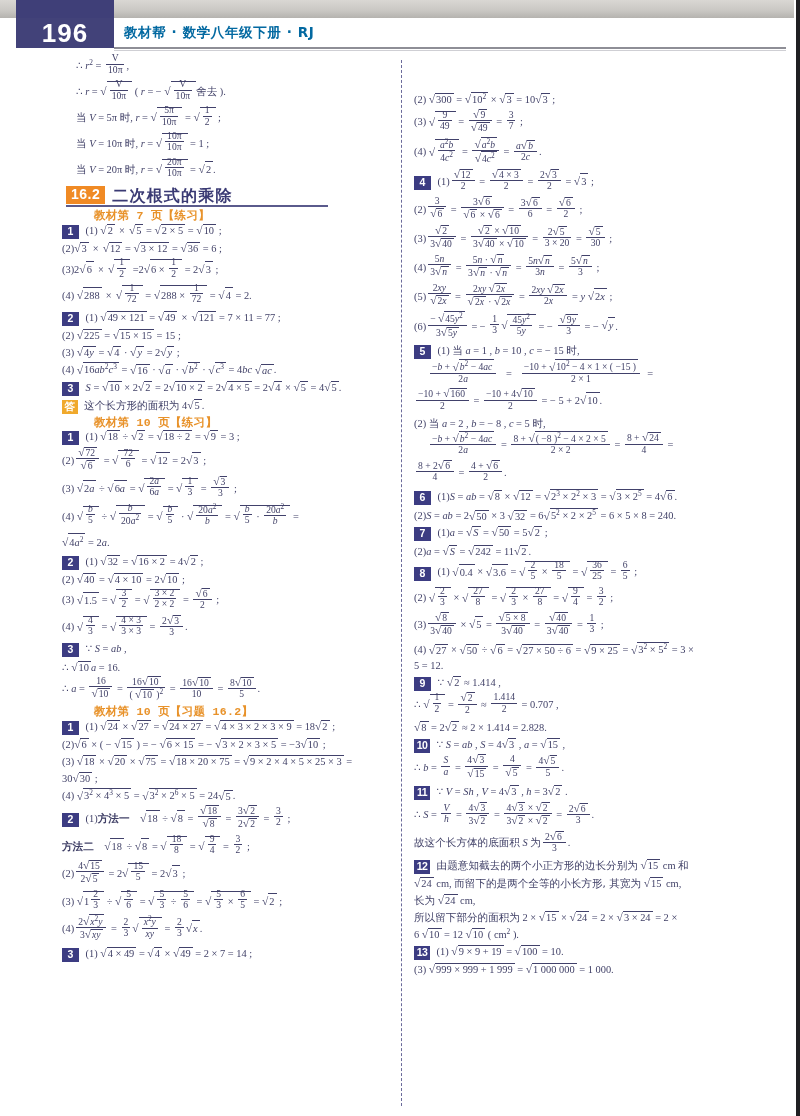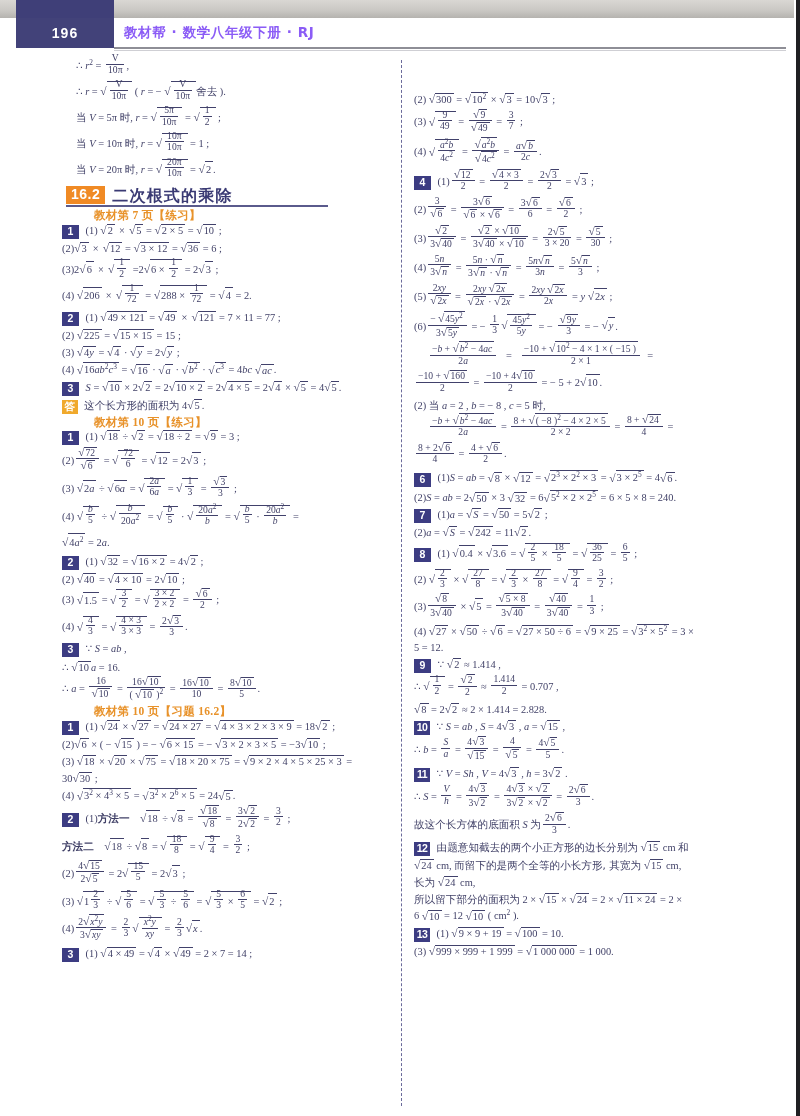--- a/index.html
+++ b/index.html
@@ -26,29 +26,29 @@
   }
   
   .header{
     position:absolute;top:18px;left:0;width:800px;height:30px;
   }
   .page-num-box{
     position:absolute;top:0;left:16px;width:98px;height:30px;
     background:#424279;
     color:#ffffff;
     font-family:"Liberation Sans","DejaVu Sans",sans-serif;
-    font-size:14px;font-weight:bold;
+    font-size:26px;font-weight:bold;
     display:flex;align-items:center;justify-content:center;
     letter-spacing:1px;
   }
   .header-title{
     position:absolute;top:0;left:124px;height:30px;
     display:flex;align-items:center;
     font-family:"DejaVu Sans","Liberation Sans",sans-serif;
-    font-size:13.5px;font-weight:bold;color:#8b5cf6;
+    font-size:13.5px;font-weight:bold;color:#0369a1;
     letter-spacing:0.6px;
   }
   .header-rule{
     position:absolute;top:47px;left:114px;width:672px;height:2px;
     background:#8e8e96;
   }
   .header-rule2{
     position:absolute;top:50px;left:114px;width:672px;height:1px;
     background:#cfcfd4;
   }
@@ -106,21 +106,21 @@
   }
   .sec-name{
     font-family:"DejaVu Sans","Liberation Sans",sans-serif;
     font-weight:bold;font-size:16px;color:#3a3a74;
     letter-spacing:1.2px;
     line-height:17px;
   }
   
   .sub-head{
     color:#e8922a;
-    font-family:Liberation Serif, serif;
+    font-family:Liberation Mono, monospace;
     font-weight:bold;font-size:11.5px;
     margin:3px 0 2px 0;
     letter-spacing:0.3px;
     padding-left:32px;
   }
   
   .badge{
     display:inline-block;
     background:#3c3c82;
     color:#ffffff;
@@ -239,21 +239,21 @@
         (2)<span class="rsym">√</span><span class="rad"><span class="rad-body">3</span></span> <span class="op">×</span>
         <span class="rsym">√</span><span class="rad"><span class="rad-body">12</span></span> =
         <span class="rsym">√</span><span class="rad"><span class="rad-body">3 × 12</span></span> =
         <span class="rsym">√</span><span class="rad"><span class="rad-body">36</span></span> = 6 ;
       </div>
       <div class="line tall">
         (3)2<span class="rsym">√</span><span class="rad"><span class="rad-body">6</span></span> <span class="op">×</span>
         <span class="rsym">√</span><span class="rad"><span class="rad-body"><span class="frac"><span class="num">1</span><span class="den">2</span></span></span></span> =2<span class="rsym">√</span><span class="rad"><span class="rad-body">6 × <span class="frac"><span class="num">1</span><span class="den">2</span></span></span></span> = 2<span class="rsym">√</span><span class="rad"><span class="rad-body">3</span></span> ;
       </div>
       <div class="line tall">
-        (4) <span class="rsym">√</span><span class="rad"><span class="rad-body">206</span></span> <span class="op">×</span>
+        (4) <span class="rsym">√</span><span class="rad"><span class="rad-body">288</span></span> <span class="op">×</span>
         <span class="rsym">√</span><span class="rad"><span class="rad-body"><span class="frac"><span class="num">1</span><span class="den">72</span></span></span></span> =
         <span class="rsym">√</span><span class="rad"><span class="rad-body">288 × <span class="frac"><span class="num">1</span><span class="den">72</span></span></span></span> =
         <span class="rsym">√</span><span class="rad"><span class="rad-body">4</span></span> = 2.
       </div>
 
       <div class="line">
         <span class="badge">2</span>
         (1) <span class="rsym">√</span><span class="rad"><span class="rad-body">49 × 121</span></span> =
         <span class="rsym">√</span><span class="rad"><span class="rad-body">49</span></span> <span class="op">×</span>
         <span class="rsym">√</span><span class="rad"><span class="rad-body">121</span></span> = 7 × 11 = 77 ;
@@ -470,20 +470,24 @@
         <span class="frac"><span class="num">2<span class="m">xy</span> <span class="rsym">√</span><span class="rad"><span class="rad-body">2<span class="m">x</span></span></span></span><span class="den">2<span class="m">x</span></span></span> =
         <span class="m">y</span> <span class="rsym">√</span><span class="rad"><span class="rad-body">2<span class="m">x</span></span></span> ;
       </div>
       <div class="line tall">
         (6)<span class="frac"><span class="num">− <span class="rsym">√</span><span class="rad"><span class="rad-body">45<span class="m">y</span><sup>2</sup></span></span></span><span class="den">3<span class="rsym">√</span><span class="rad"><span class="rad-body">5<span class="m">y</span></span></span></span></span> =
         − <span class="frac"><span class="num">1</span><span class="den">3</span></span><span class="rsym">√</span><span class="rad"><span class="rad-body"><span class="frac"><span class="num">45<span class="m">y</span><sup>2</sup></span><span class="den">5<span class="m">y</span></span></span></span></span> =
         − <span class="frac"><span class="num"><span class="rsym">√</span><span class="rad"><span class="rad-body">9<span class="m">y</span></span></span></span><span class="den">3</span></span> =
         − <span class="rsym">√</span><span class="rad"><span class="rad-body"><span class="m">y</span></span></span>.
       </div>
 
+      <div class="line">
+        <span class="badge">5</span>
+        (1) <span class="cn">当</span> <span class="m">a</span> = 1 , <span class="m">b</span> = 10 , <span class="m">c</span> = − 15 <span class="cn">时</span>,
+      </div>
       <div class="line tall indent">
         <span class="frac"><span class="num">−<span class="m">b</span> + <span class="rsym">√</span><span class="rad"><span class="rad-body"><span class="m">b</span><sup>2</sup> − 4<span class="m">ac</span></span></span></span><span class="den">2<span class="m">a</span></span></span>
         &nbsp;&nbsp;=&nbsp;&nbsp;
         <span class="frac"><span class="num">−10 + <span class="rsym">√</span><span class="rad"><span class="rad-body">10<sup>2</sup> − 4 × 1 × ( −15 )</span></span></span><span class="den">2 × 1</span></span>
         &nbsp;=
       </div>
       <div class="line tall">
         <span class="frac"><span class="num">−10 + <span class="rsym">√</span><span class="rad"><span class="rad-body">160</span></span></span><span class="den">2</span></span> =
         <span class="frac"><span class="num">−10 + 4<span class="rsym">√</span><span class="rad"><span class="rad-body">10</span></span></span><span class="den">2</span></span> = − 5 + 2<span class="rsym">√</span><span class="rad"><span class="rad-body">10</span></span>.
       </div>
@@ -592,21 +596,21 @@
         <span class="cn">由题意知截去的两个小正方形的边长分别为</span> <span class="rsym">√</span><span class="rad"><span class="rad-body">15</span></span> cm <span class="cn">和</span>
       </div>
       <div class="line">
         <span class="rsym">√</span><span class="rad"><span class="rad-body">24</span></span> cm, <span class="cn">而留下的是两个全等的小长方形, 其宽为</span> <span class="rsym">√</span><span class="rad"><span class="rad-body">15</span></span> cm,
       </div>
       <div class="line">
         <span class="cn">长为</span> <span class="rsym">√</span><span class="rad"><span class="rad-body">24</span></span> cm,
       </div>
       <div class="line">
         <span class="cn">所以留下部分的面积为</span> 2 × <span class="rsym">√</span><span class="rad"><span class="rad-body">15</span></span> × <span class="rsym">√</span><span class="rad"><span class="rad-body">24</span></span> = 2 ×
-        <span class="rsym">√</span><span class="rad"><span class="rad-body">11 × 24</span></span> = 2 ×
+        <span class="rsym">√</span><span class="rad"><span class="rad-body">3 × 24</span></span> = 2 ×
       </div>
       <div class="line">
         6 <span class="rsym">√</span><span class="rad"><span class="rad-body">10</span></span> = 12 <span class="rsym">√</span><span class="rad"><span class="rad-body">10</span></span> ( cm<sup>2</sup> ).
       </div>
 
       <div class="line">
         <span class="badge wide">13</span>
         (1) <span class="rsym">√</span><span class="rad"><span class="rad-body">9 × 9 + 19</span></span> =
         <span class="rsym">√</span><span class="rad"><span class="rad-body">100</span></span> = 10.
       </div>

